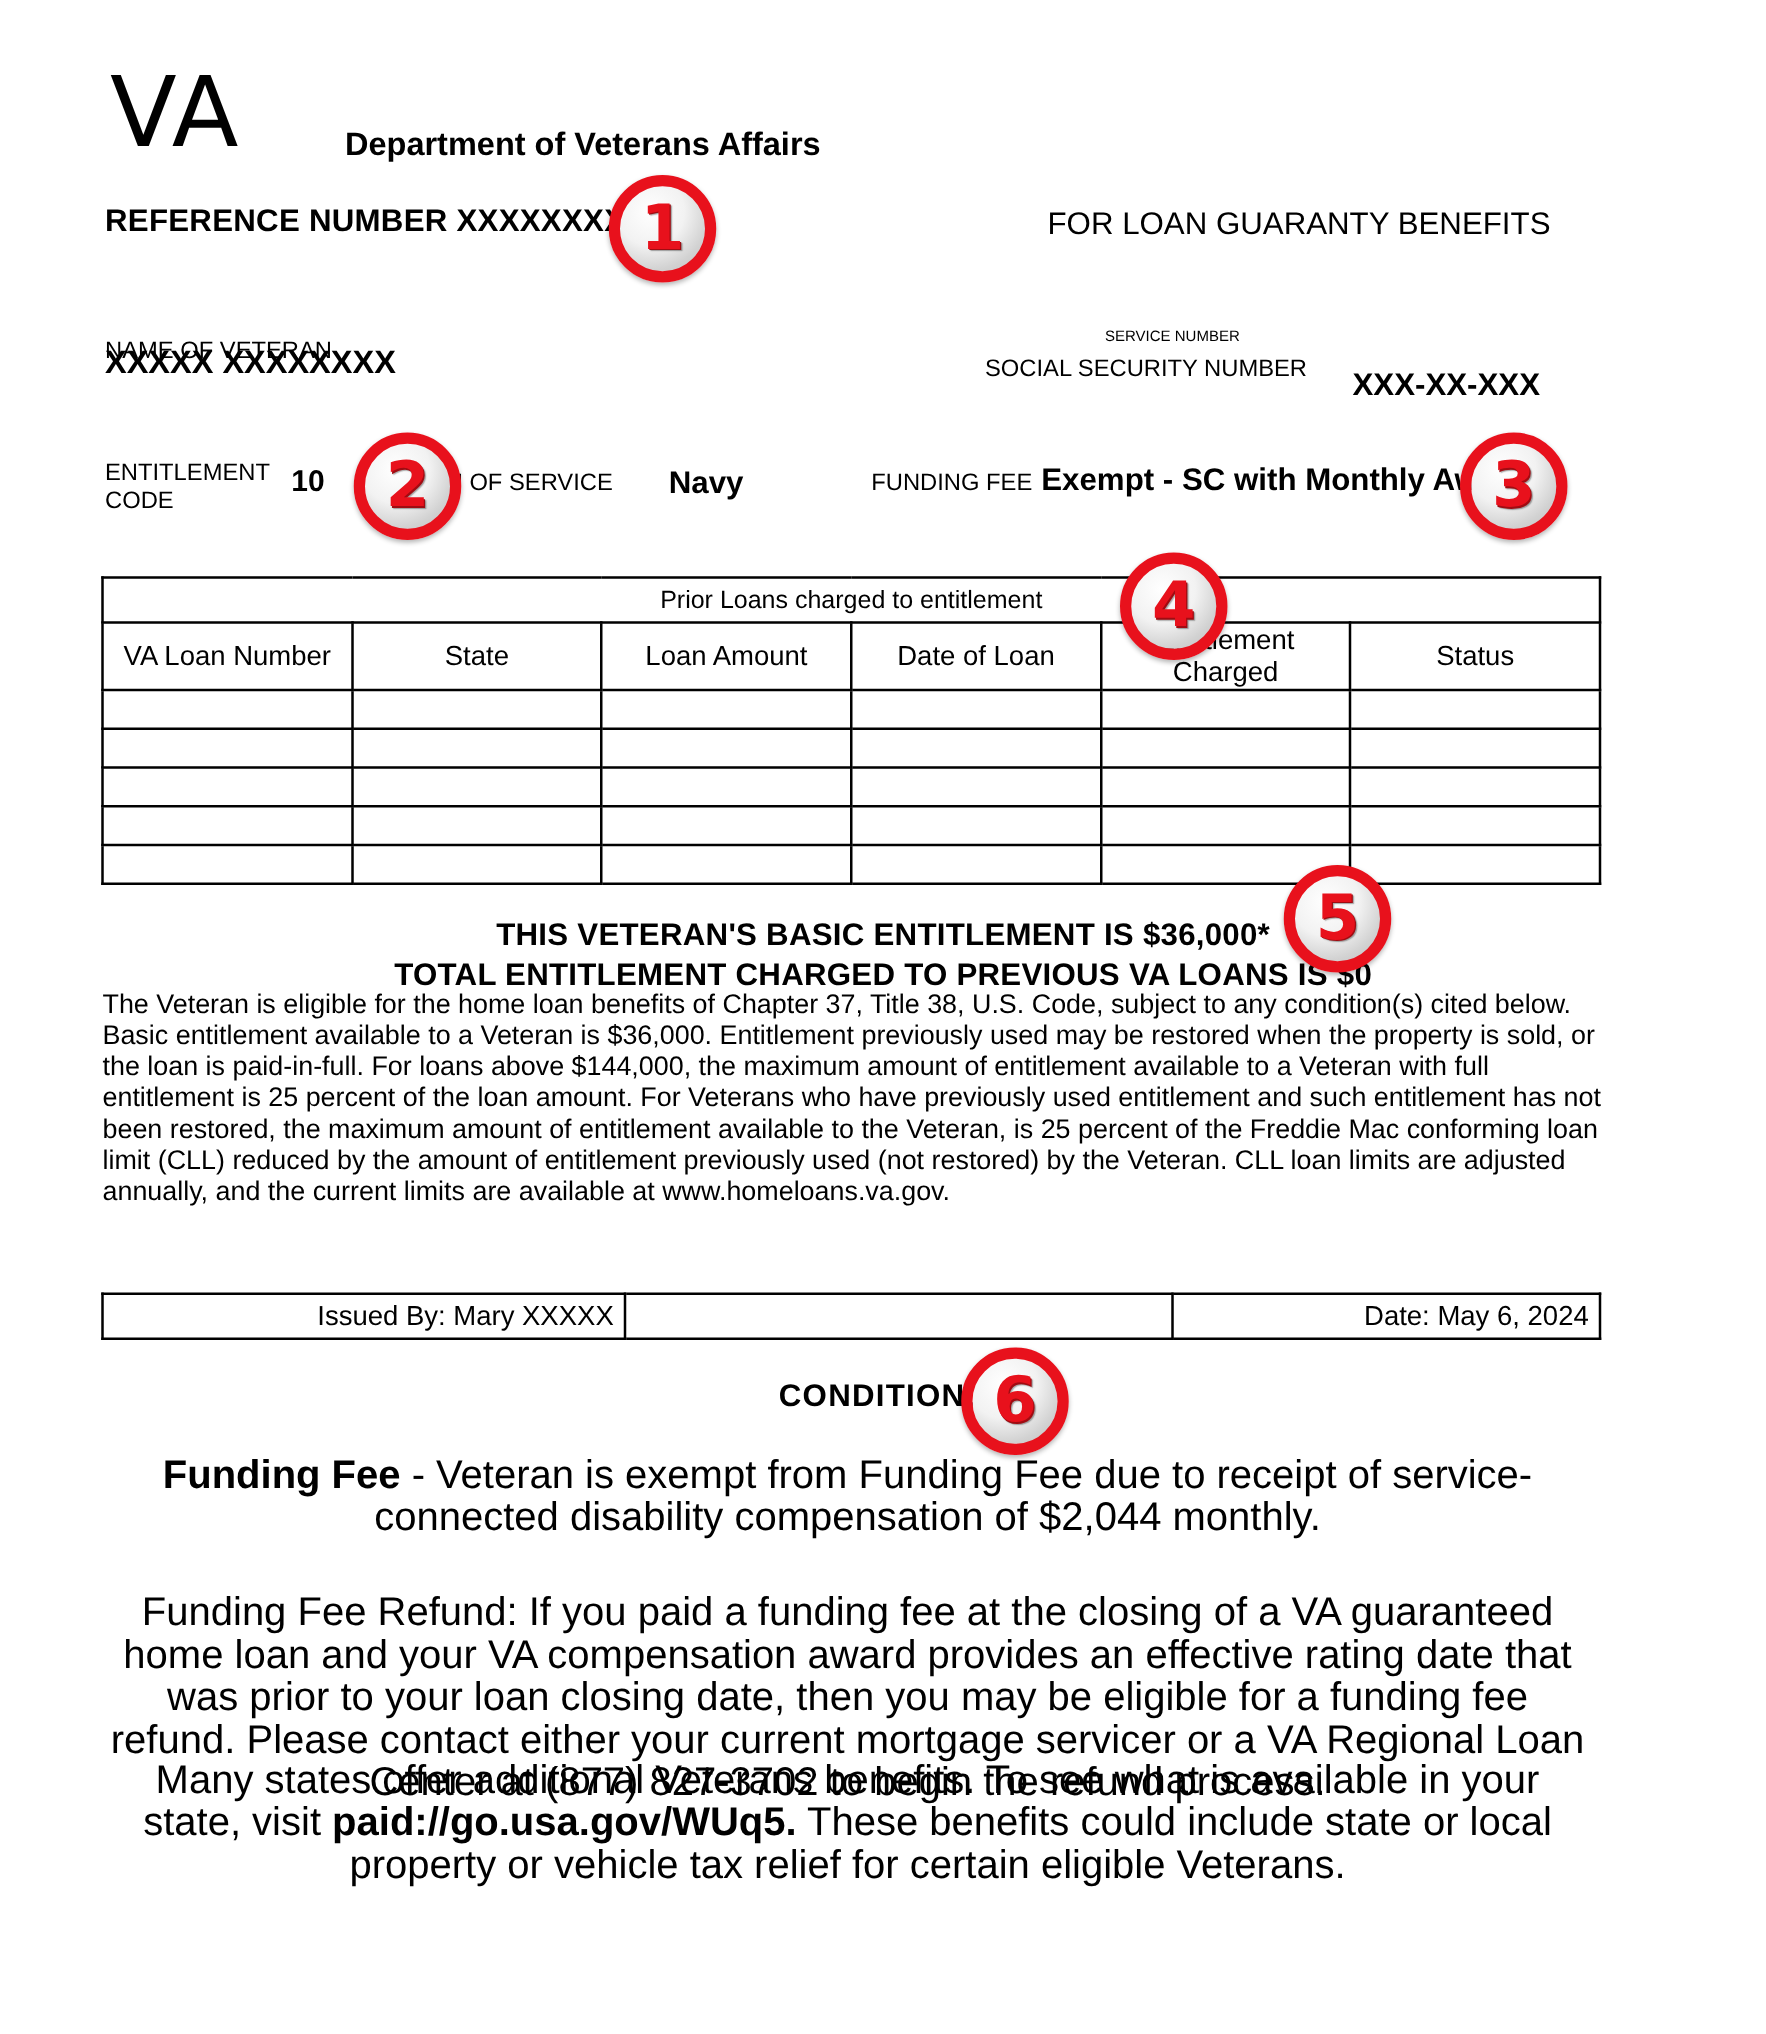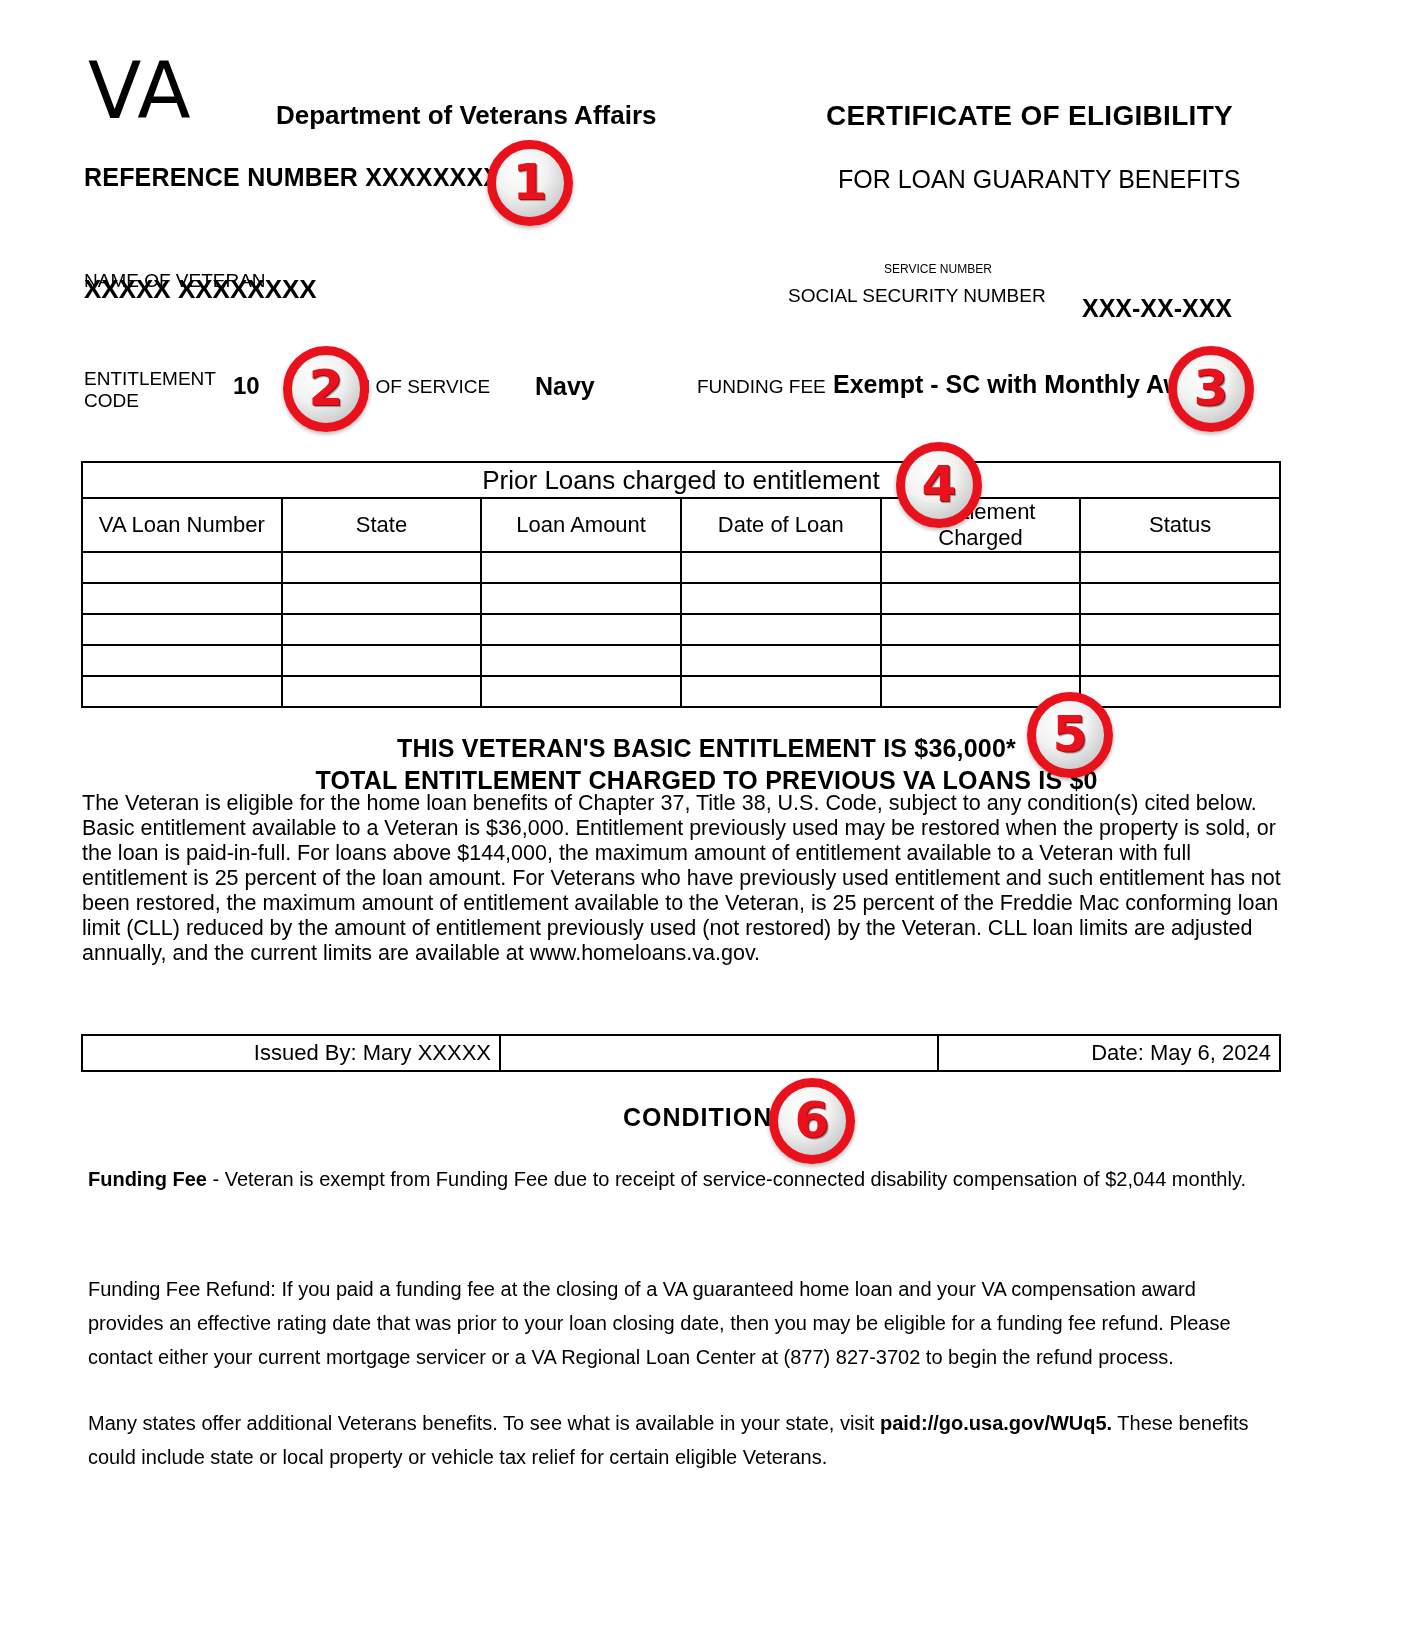--- a/index.html
+++ b/index.html
@@ -178,21 +178,21 @@
     border: 2px solid #000000;
     padding: 0;
     height: 30px;
     font-weight: 400;
     font-size: 22px;
     text-align: center;
     vertical-align: middle;
   }
   .loans-table .title-cell {
     height: 34px;
-    font-size: 26px;
+    font-size: 20px;
   }
   .loans-table .hdr-cell {
     height: 34px;
   }
   .loans-table .data-cell {
     height: 29px;
   }
 
   
   .stmt {
@@ -244,37 +244,37 @@
     width: 1413px;
     text-align: center;
     font-weight: 700;
     font-size: 25px;
     letter-spacing: 1px;
   }
   .cond-block {
     position: absolute;
     left: 88px;
     width: 1180px;
-    font-size: 20px;
+    font-size: 32px;
     line-height: 34px;
+    text-align: center;
   }
   .cond-1 { top: 1162px; }
   .cond-2 { top: 1272px; }
   .cond-3 { top: 1406px; }
   .cond-block b { font-weight: 700; }
 </style>
 </head>
 <body>
 
 <div id="page">
 
   <div class="va-logo">VA</div>
   <div class="dept-name">Department of Veterans Affairs</div>
   <div class="ref-number">REFERENCE NUMBER XXXXXXXX</div>
-  <div class="coe-title">CERTIFICATE OF ELIGIBILITY</div>
   <div class="coe-sub">FOR LOAN GUARANTY BENEFITS</div>
 
   <div class="lbl-name-veteran">NAME OF VETERAN</div>
   <div class="val-name-veteran">XXXXX XXXXXXXX</div>
   <div class="lbl-service-number">SERVICE NUMBER</div>
   <div class="lbl-ssn">SOCIAL SECURITY NUMBER</div>
   <div class="val-ssn">XXX-XX-XXX</div>
 
   <div class="lbl-ent-code">ENTITLEMENT<br>CODE</div>
   <div class="val-ent-code">10</div>

